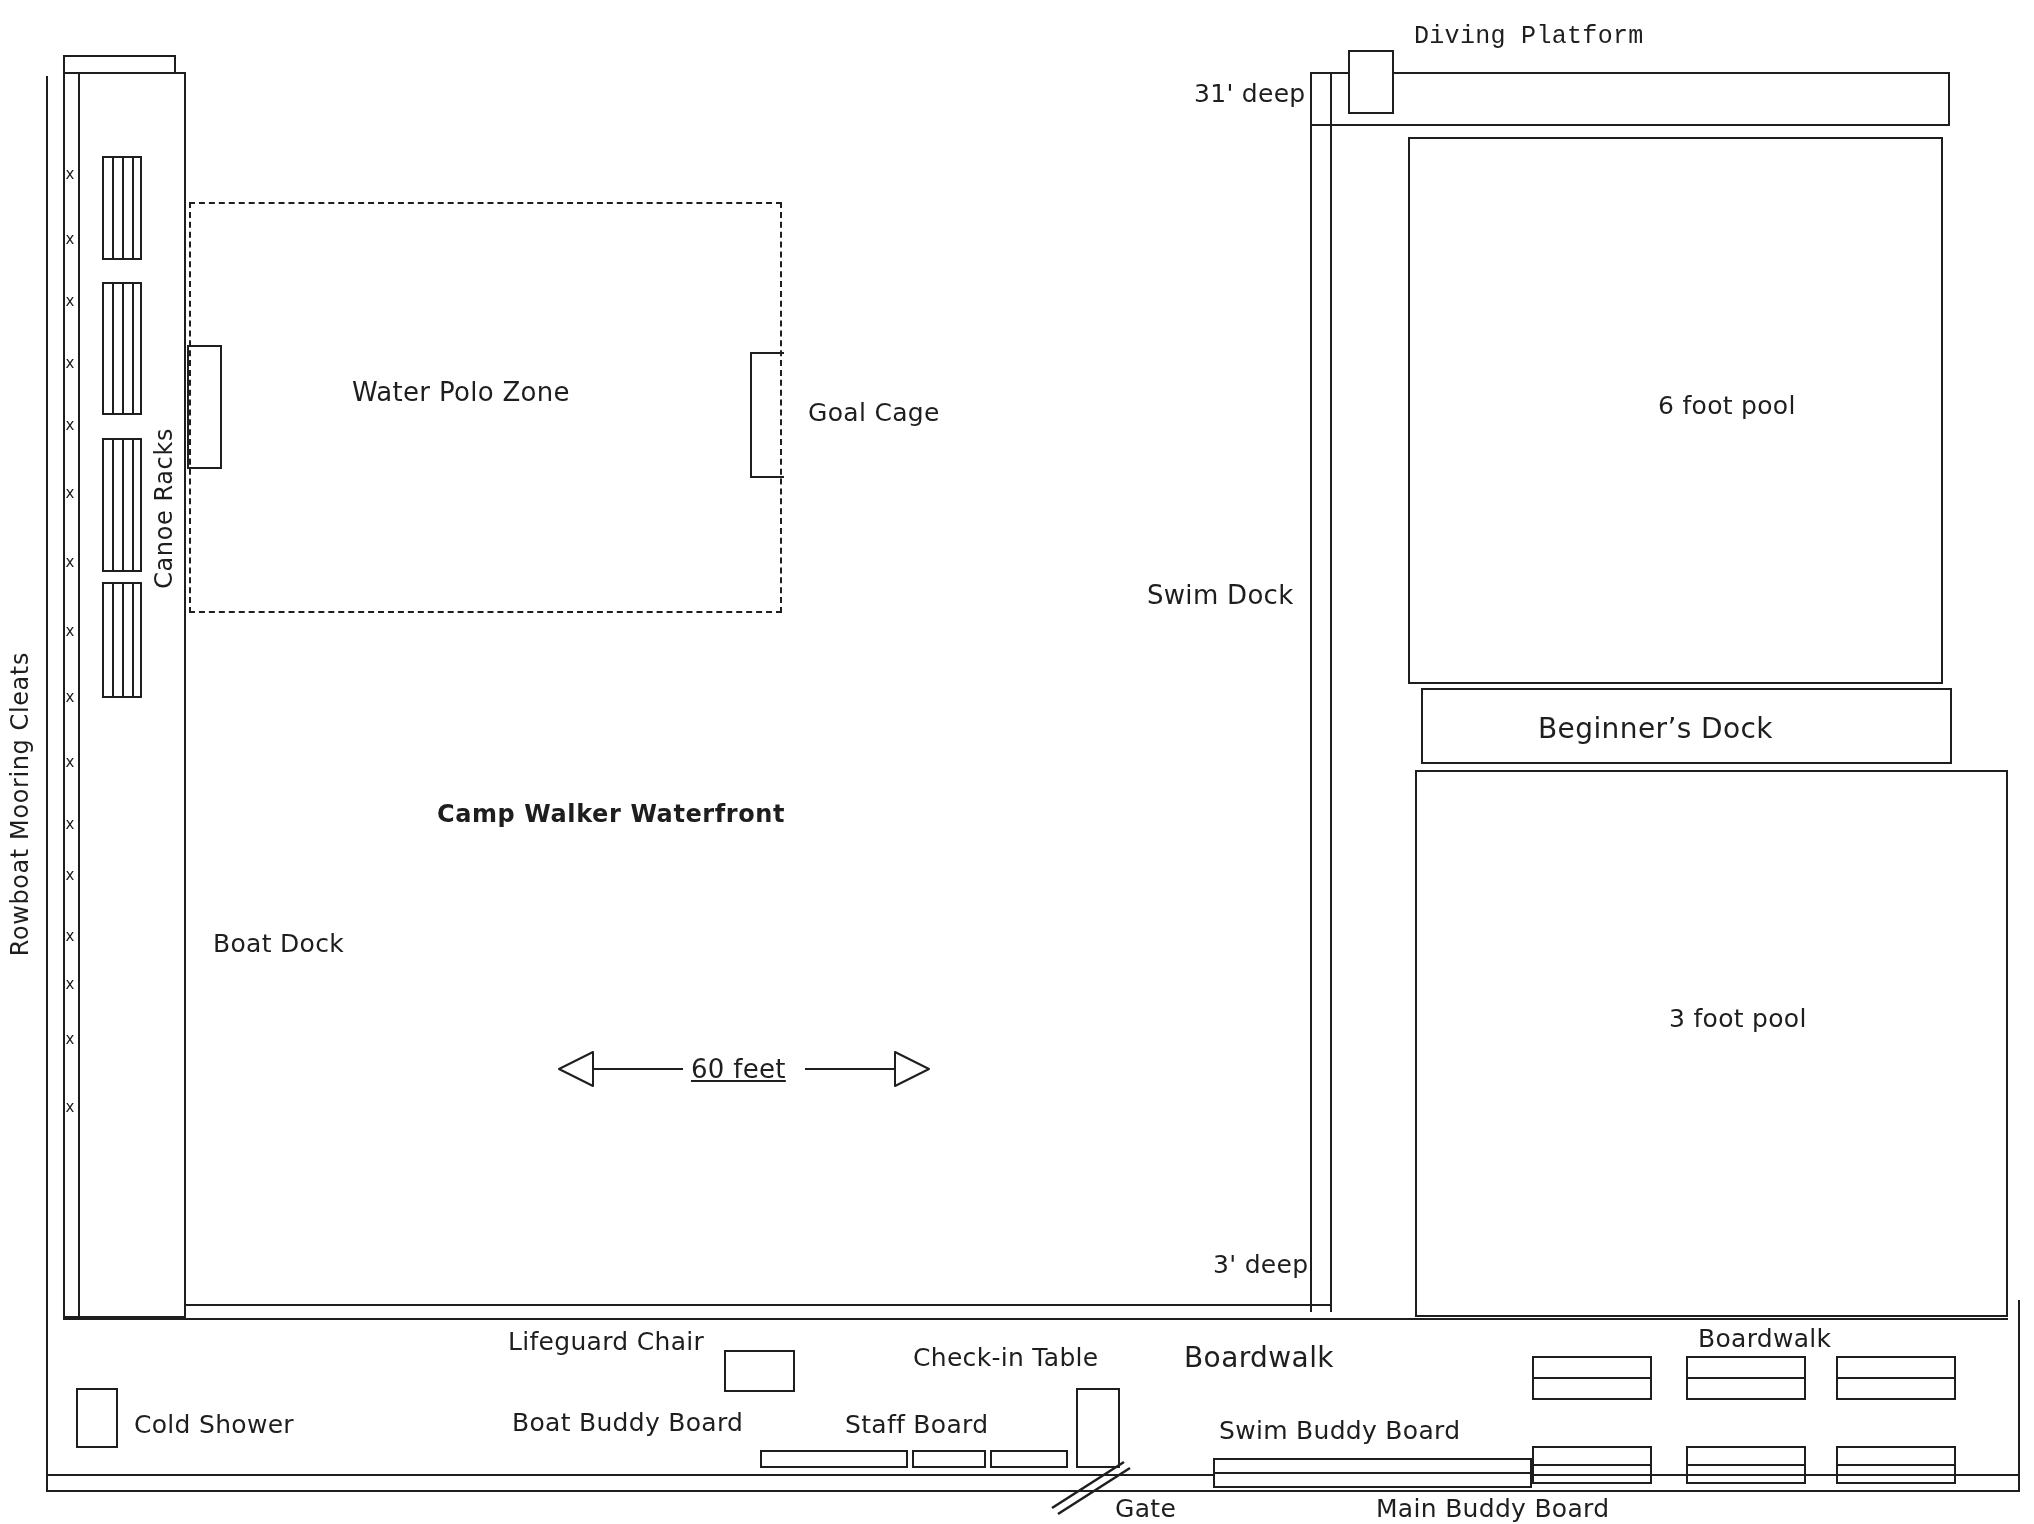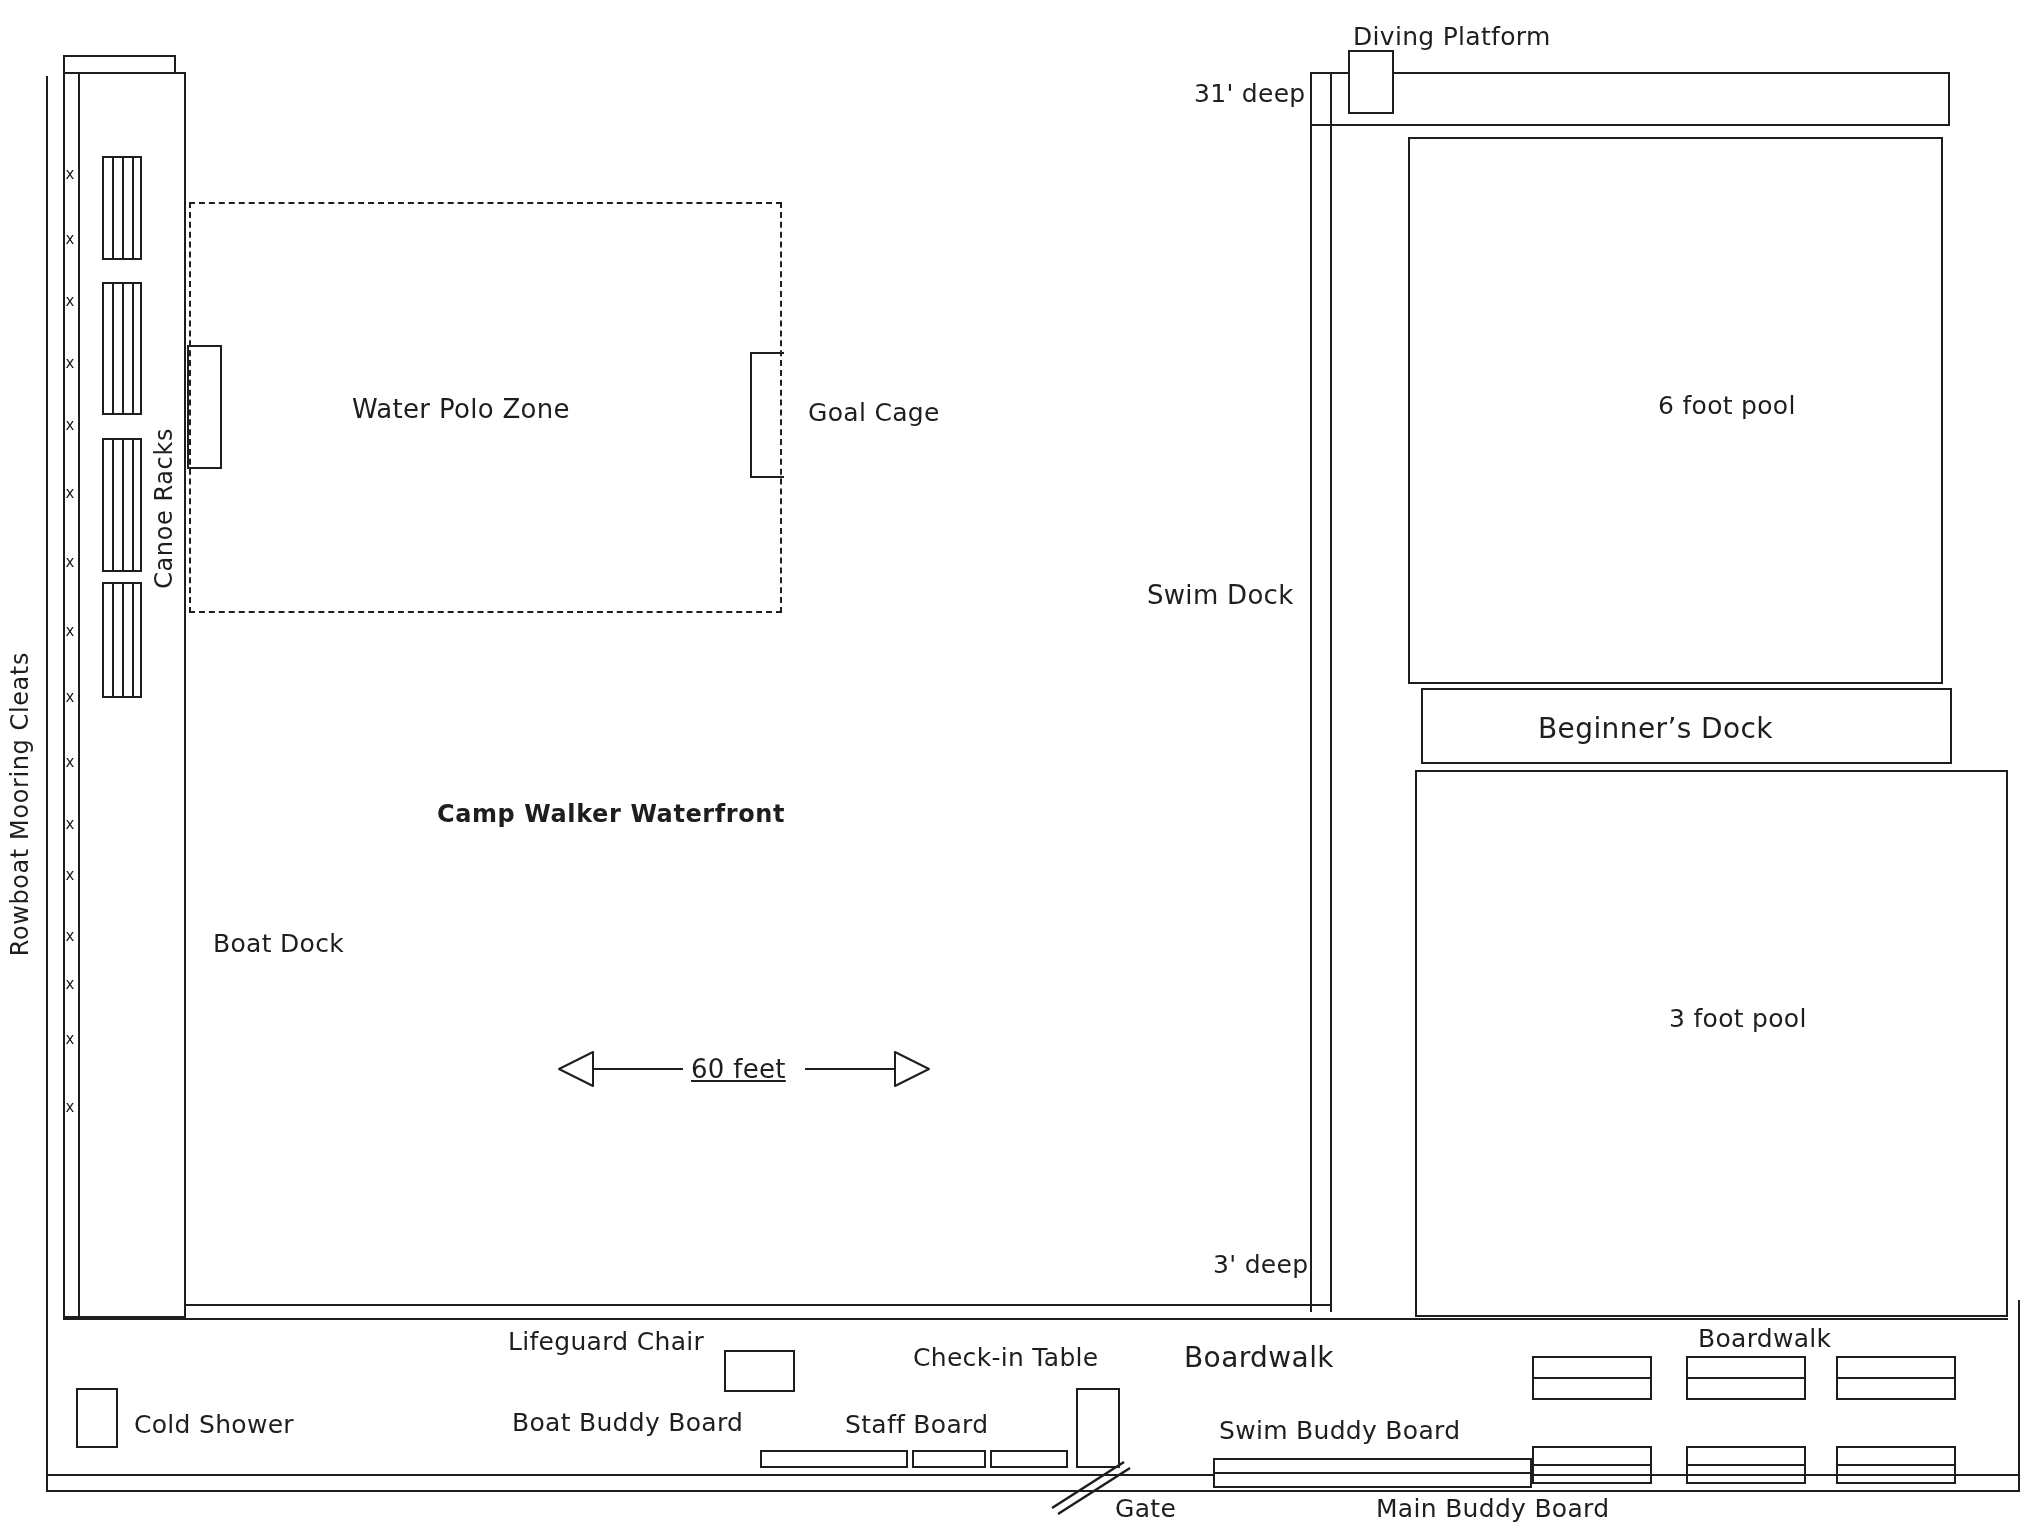--- a/index.html
+++ b/index.html
@@ -60,41 +60,41 @@
   <div class="rack" style="top:438px; height:134px;"></div>
   <div class="rack" style="top:582px; height:116px;"></div>
 
   <div class="vlabel" style="left:6px;  top:652px;">Rowboat Mooring Cleats</div>
   <div class="vlabel" style="left:150px; top:428px;">Canoe Racks</div>
   <div class="lbl" style="left:213px; top:929px;">Boat Dock</div>
 
   <div class="rect dashed" style="left:189px; top:202px; width:593px; height:411px;"></div>
   <div class="rect" style="left:187px; top:345px; width:35px; height:124px;"></div>
   <div class="rect" style="left:750px; top:352px; width:34px; height:126px; border-right:none;"></div>
-  <div class="lbl" style="left:352px; top:377px; font-size:26px;margin-top:17px;">Water Polo Zone</div>
+  <div class="lbl" style="left:352px; top:377px; font-size:26px;">Water Polo Zone</div>
   <div class="lbl" style="left:808px; top:398px;text-align:right;">Goal Cage</div>
 
   <div class="title" style="left:437px; top:800px; width:600px;">Camp Walker Waterfront</div>
 
   <svg class="overlay" style="left:553px; top:1042px;" width="382" height="54">
     <polygon points="6,27 40,10 40,44" fill="#ffffff" stroke="currentColor" stroke-width="2" stroke-linejoin="round"></polygon>
     <line x1="40" y1="27" x2="130" y2="27" stroke="currentColor" stroke-width="2"></line>
     <line x1="252" y1="27" x2="342" y2="27" stroke="currentColor" stroke-width="2"></line>
     <polygon points="376,27 342,10 342,44" fill="#ffffff" stroke="currentColor" stroke-width="2" stroke-linejoin="round"></polygon>
   </svg>
   <div class="lbl" style="left:691px; top:1054px; font-size:26px;text-decoration:underline;">60 feet</div>
 
   <div class="rect paperfill" style="left:1310px; top:72px; width:22px; height:1240px; border-top:none; border-bottom:none;"></div>
   <div class="lbl" style="left:1147px; top:580px; font-size:26px;">Swim Dock</div>
   <div class="lbl" style="left:1194px; top:79px;">31' deep</div>
   <div class="lbl" style="left:1213px; top:1250px;">3' deep</div>
 
   <div class="rect" style="left:1310px; top:72px; width:640px; height:54px; border-left:none;"></div>
   <div class="rect paperfill" style="left:1348px; top:50px; width:46px; height:64px;"></div>
-  <div class="lbl" style="left:1353px; top:22px;">Diving Platform</div>
+  <div class="lbl" style="left:1414px; top:22px;font-family:Liberation Mono, monospace;">Diving Platform</div>
 
   <div class="rect" style="left:1408px; top:137px; width:535px; height:547px;"></div>
   <div class="lbl" style="left:1658px; top:391px;">6 foot pool</div>
 
   <div class="rect" style="left:1421px; top:688px; width:531px; height:76px;"></div>
   <div class="lbl big" style="left:1538px; top:712px;">Beginner’s Dock</div>
 
   <div class="rect" style="left:1415px; top:770px; width:593px; height:547px;"></div>
   <div class="lbl" style="left:1669px; top:1004px;">3 foot pool</div>
 

